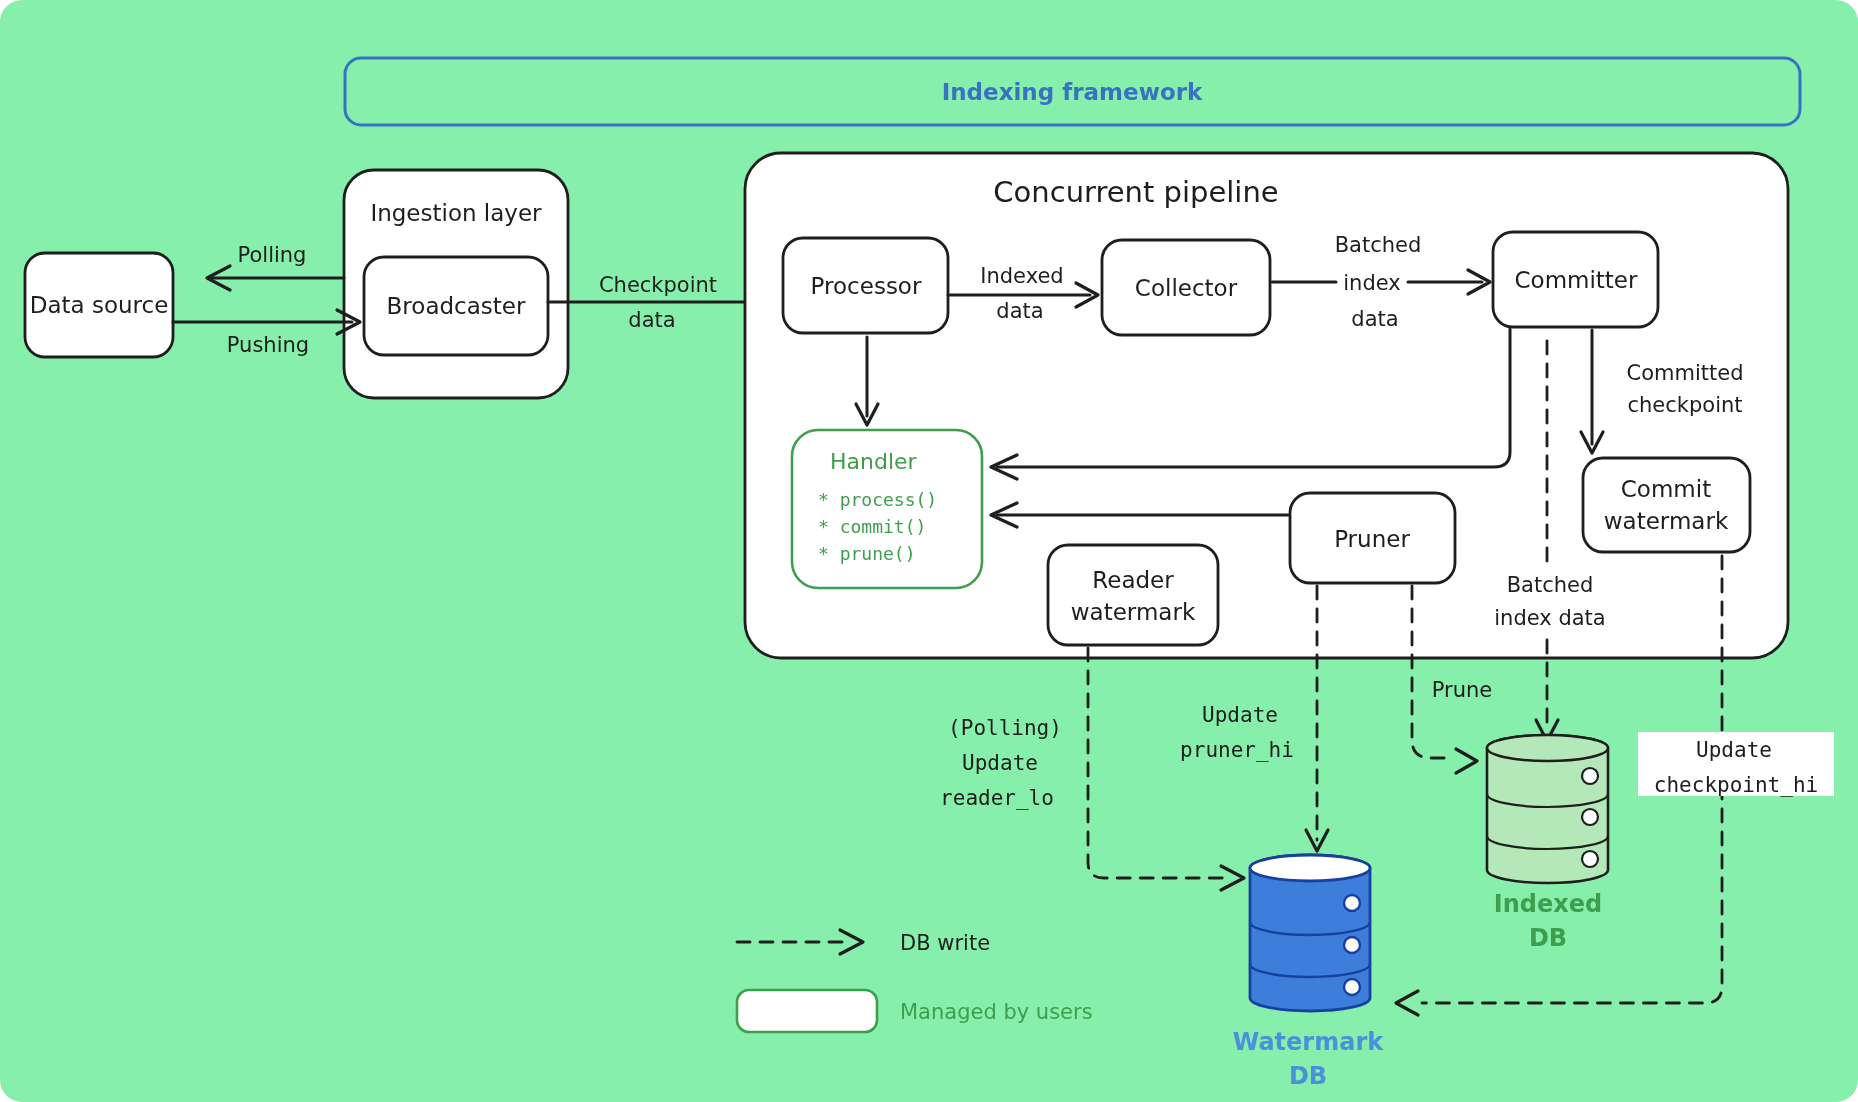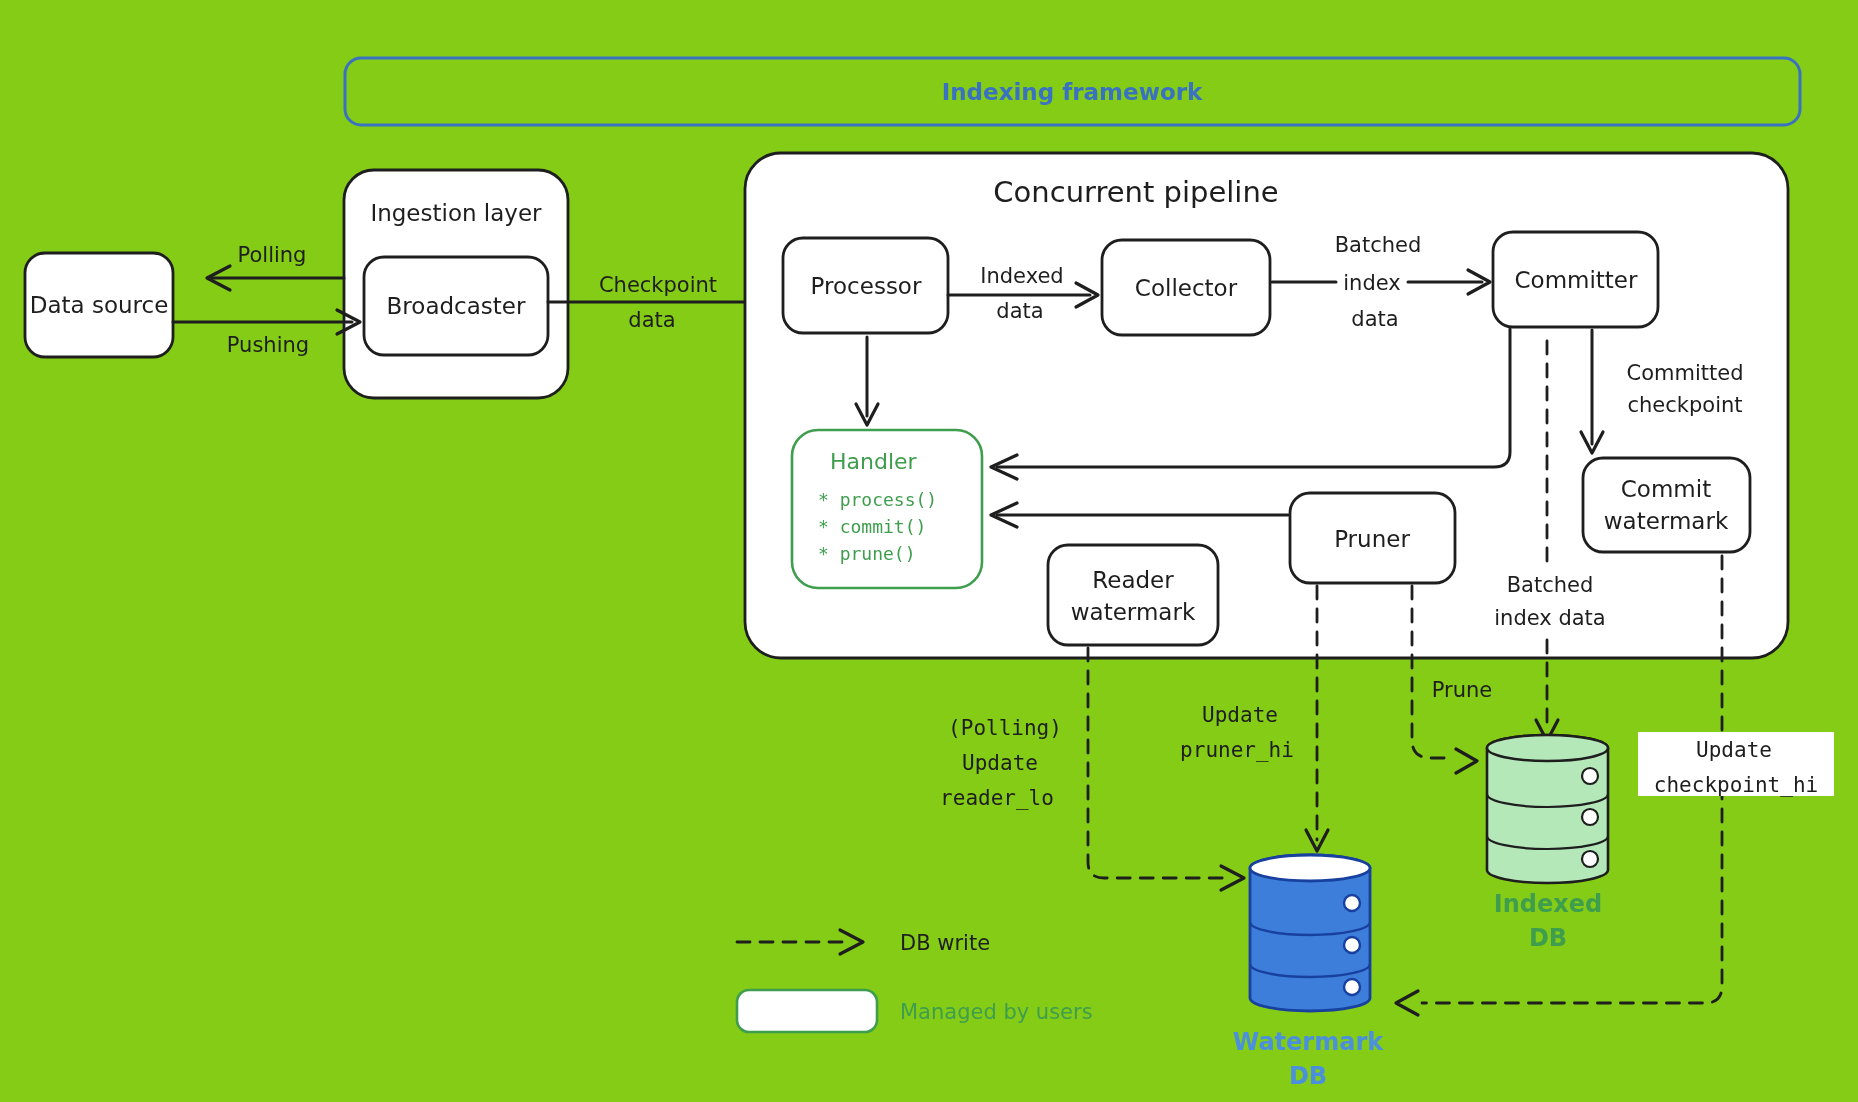--- a/index.html
+++ b/index.html
@@ -1,21 +1,21 @@
 <!DOCTYPE html>
 <html style="--ink: #1e1e1e; --blue: #3a72c2; --green: #3f9e4d; --db-blue-fill: #3e7edb; --db-blue-stroke: #17409f; --db-blue-label: #4a90dd; --db-green-fill: #b5e8b9;"><head>
 <meta charset="utf-8">
 <style>
   :root{
     --ink:#1e1e1e; --blue:#3a72c2; --green:#3f9e4d;
     --db-blue-fill:#3e7edb; --db-blue-stroke:#17409f; --db-blue-label:#4a90dd;
     --db-green-fill:#b5e8b9;
   }
   html,body{margin:0;padding:0;background:#ffffff;}
-  .stage{width:1858px;height:1102px;position:relative;background:#84cc16;}
+  .stage{width:1858px;height:1102px;position:relative;background:#86efac;border-radius:22px;}
   svg text{font-family:"DejaVu Sans","Liberation Sans",sans-serif;fill:var(--ink);}
   .box{fill:#fff;stroke:var(--ink);stroke-width:2.8;}
   .box-green{fill:#fff;stroke:var(--green);stroke-width:2.6;}
   .frame-blue{fill:none;stroke:var(--blue);stroke-width:3;}
   .ln{fill:none;stroke:var(--ink);stroke-width:3;stroke-linecap:round;stroke-linejoin:round;}
   .dash{stroke-dasharray:13 10;stroke-width:2.8;}
   .chev{fill:none;stroke:var(--ink);stroke-width:3.2;stroke-linecap:round;stroke-linejoin:round;}
   .t-box{font-size:23px;text-anchor:middle;}
   .t-big{font-size:29px;text-anchor:middle;}
   .t-frame{font-size:23px;font-weight:bold;fill:var(--blue);text-anchor:middle;}

